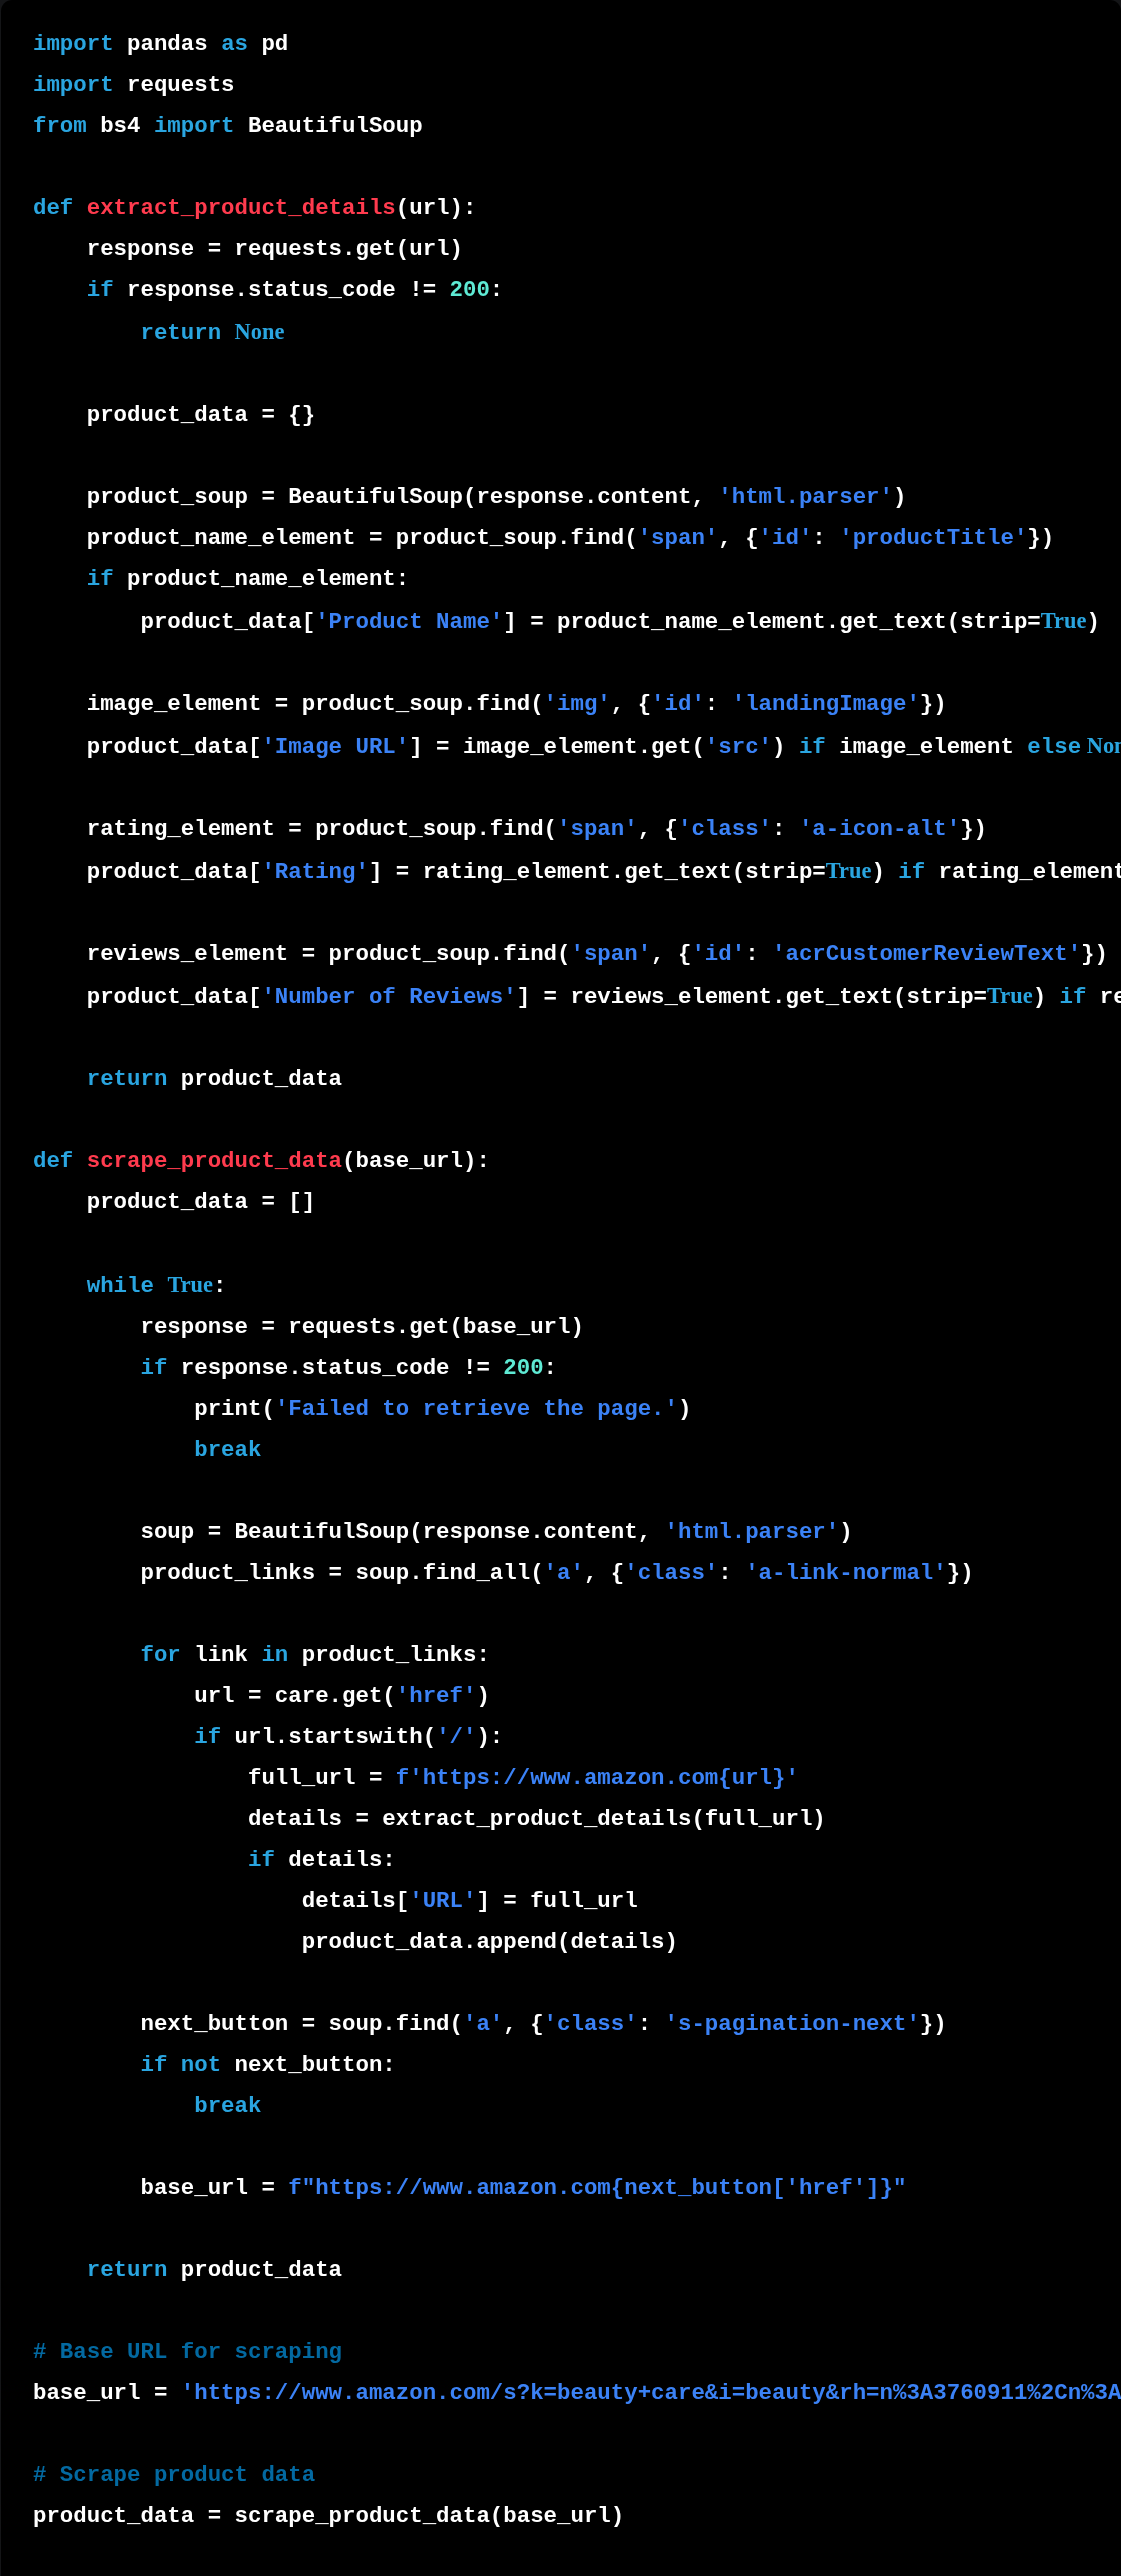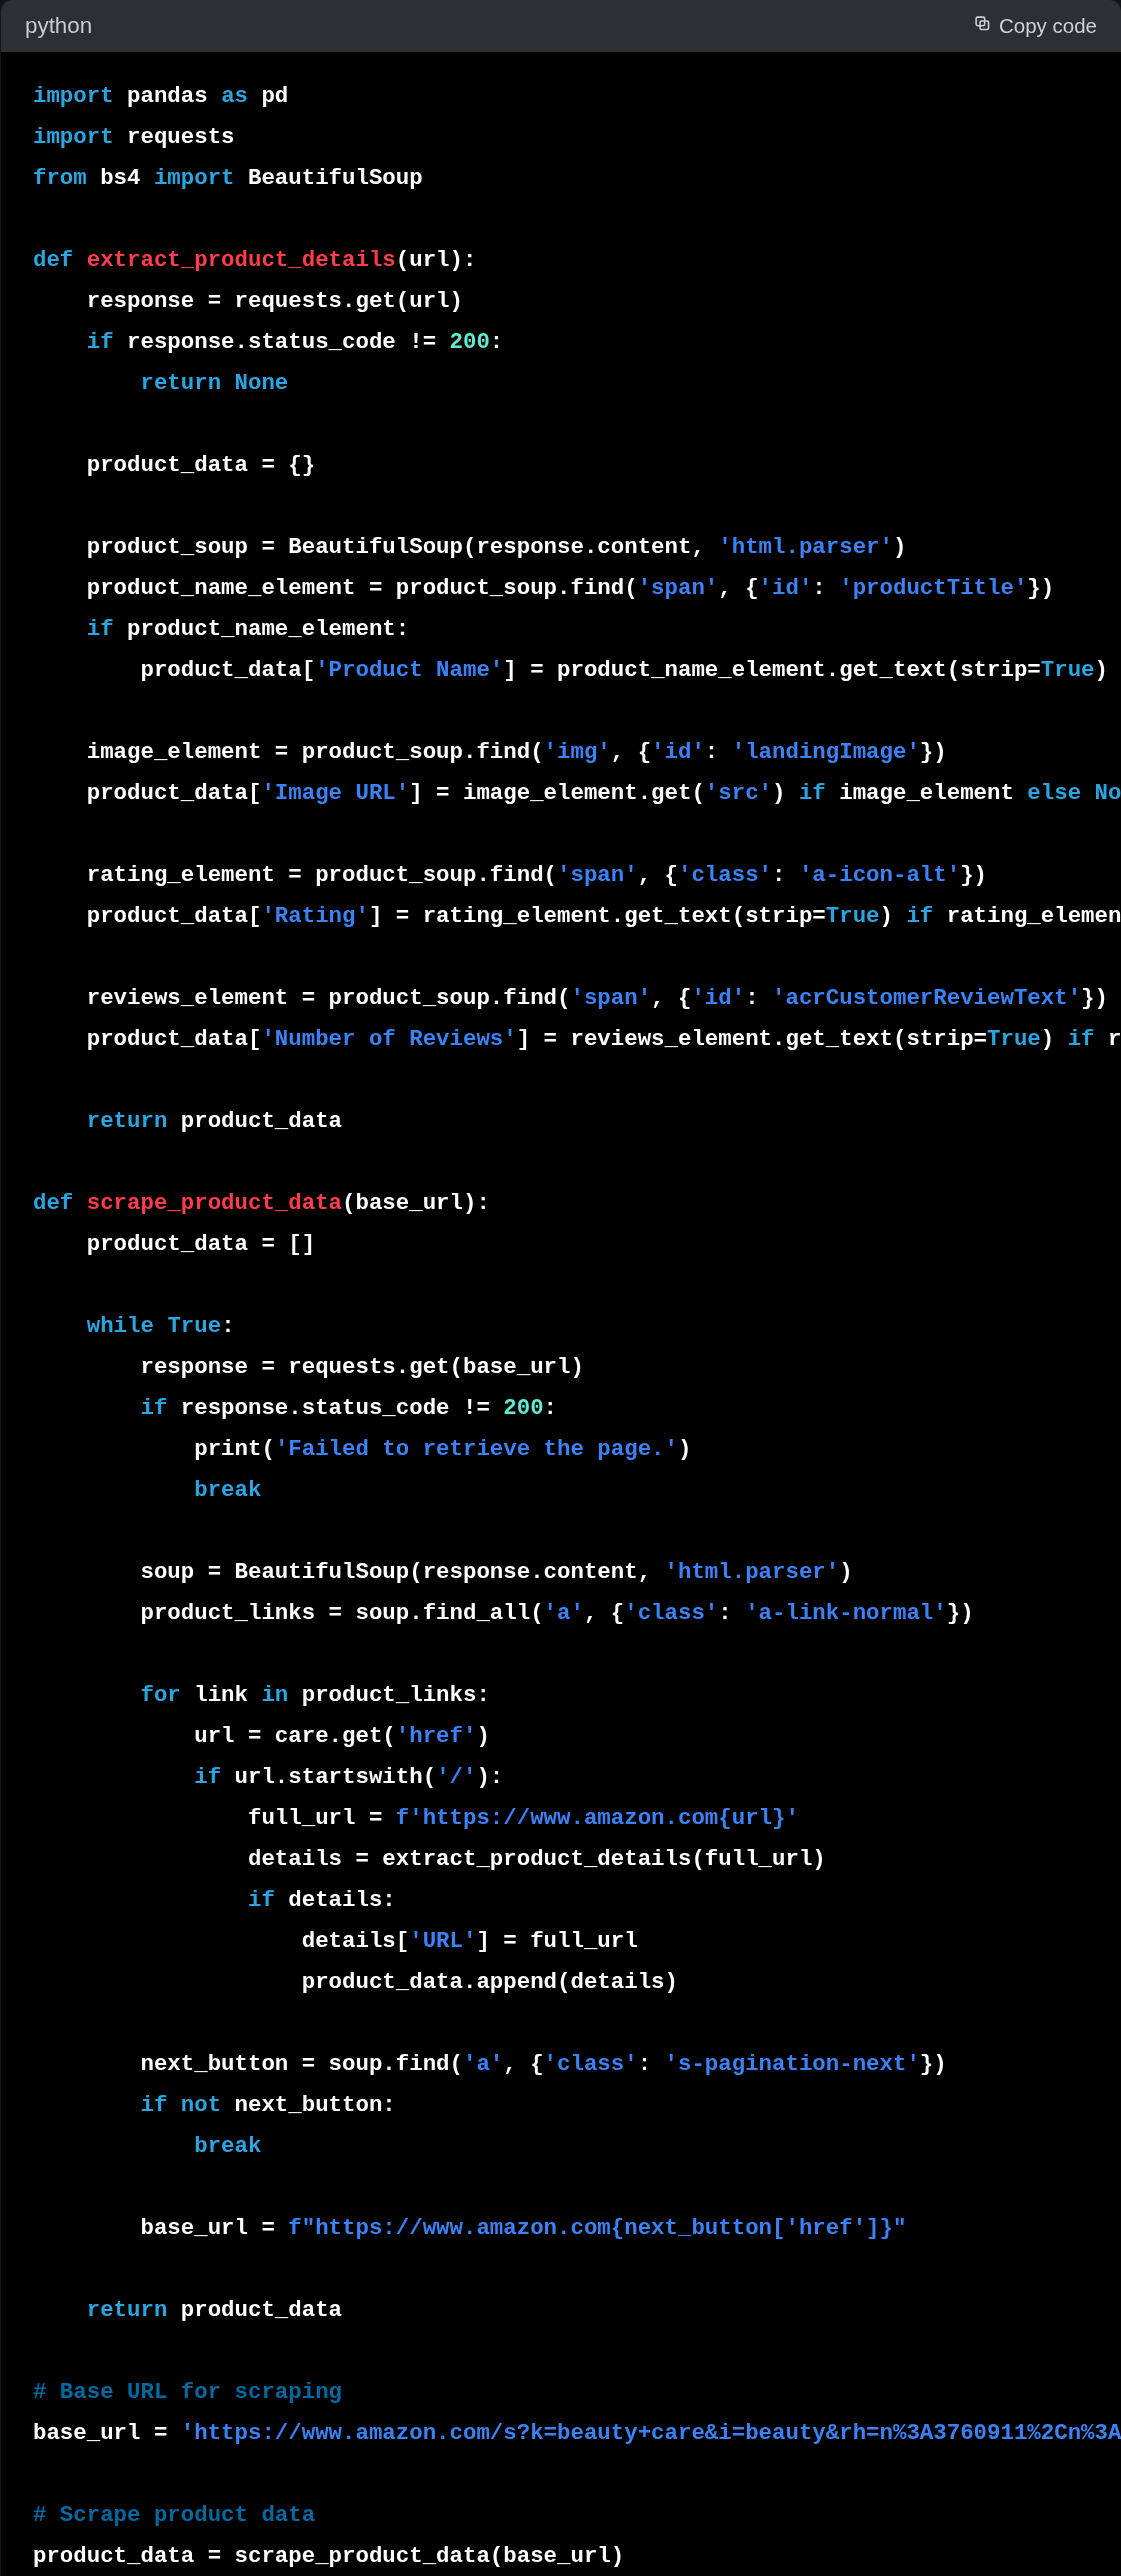--- a/index.html
+++ b/index.html
@@ -44,40 +44,28 @@
     overflow: hidden;
     font-family: "Consolas","Menlo","Courier New",monospace;
     font-weight: 700;
   }
   
   .tk-kw   { color: #2aa5e0; margin-top: 48px; }   
   .tk-mod  { color: #ffffff; }   
   .tk-fn   { color: #ff3b4e; }   
   .tk-num  { color: #5eead4; }   
   .tk-str  { color: #3b82f6; }   
-  .tk-const{ color: #2aa5e0; }   
+  .tk-const{ color: #2aa5e0; font-family: Liberation Serif, serif; }   
   .tk-cmt  { color: #0369a1; }   
 </style>
 </head>
 <body>
 
 <div class="code-container">
 
-  <div class="code-header">
-    <span class="header-lang">python</span>
-    <span class="copy-button">
-      <span>
-        <svg viewBox="0 0 24 24">
-            <rect x="9" y="9" width="11" height="11" rx="2"></rect>
-            <rect x="4" y="4" width="11" height="11" rx="2"></rect>
-          </svg>
-      </span>
-      <span>Copy code</span>
-    </span>
-  </div>
 
 <pre class="code-body"><span class="tk-kw">import</span> <span class="tk-mod">pandas</span> <span class="tk-kw">as</span> <span class="tk-mod">pd</span>
 <span class="tk-kw">import</span> <span class="tk-mod">requests</span>
 <span class="tk-kw">from</span> <span class="tk-mod">bs4</span> <span class="tk-kw">import</span> <span class="tk-mod">BeautifulSoup</span>
 
 <span class="tk-kw">def</span> <span class="tk-fn">extract_product_details</span><span>(url):</span>
     <span>response = requests.get(url)</span>
     <span class="tk-kw">if</span><span> response.status_code != </span><span class="tk-num">200</span><span>:</span>
         <span class="tk-kw">return</span> <span class="tk-const">None</span>
 

